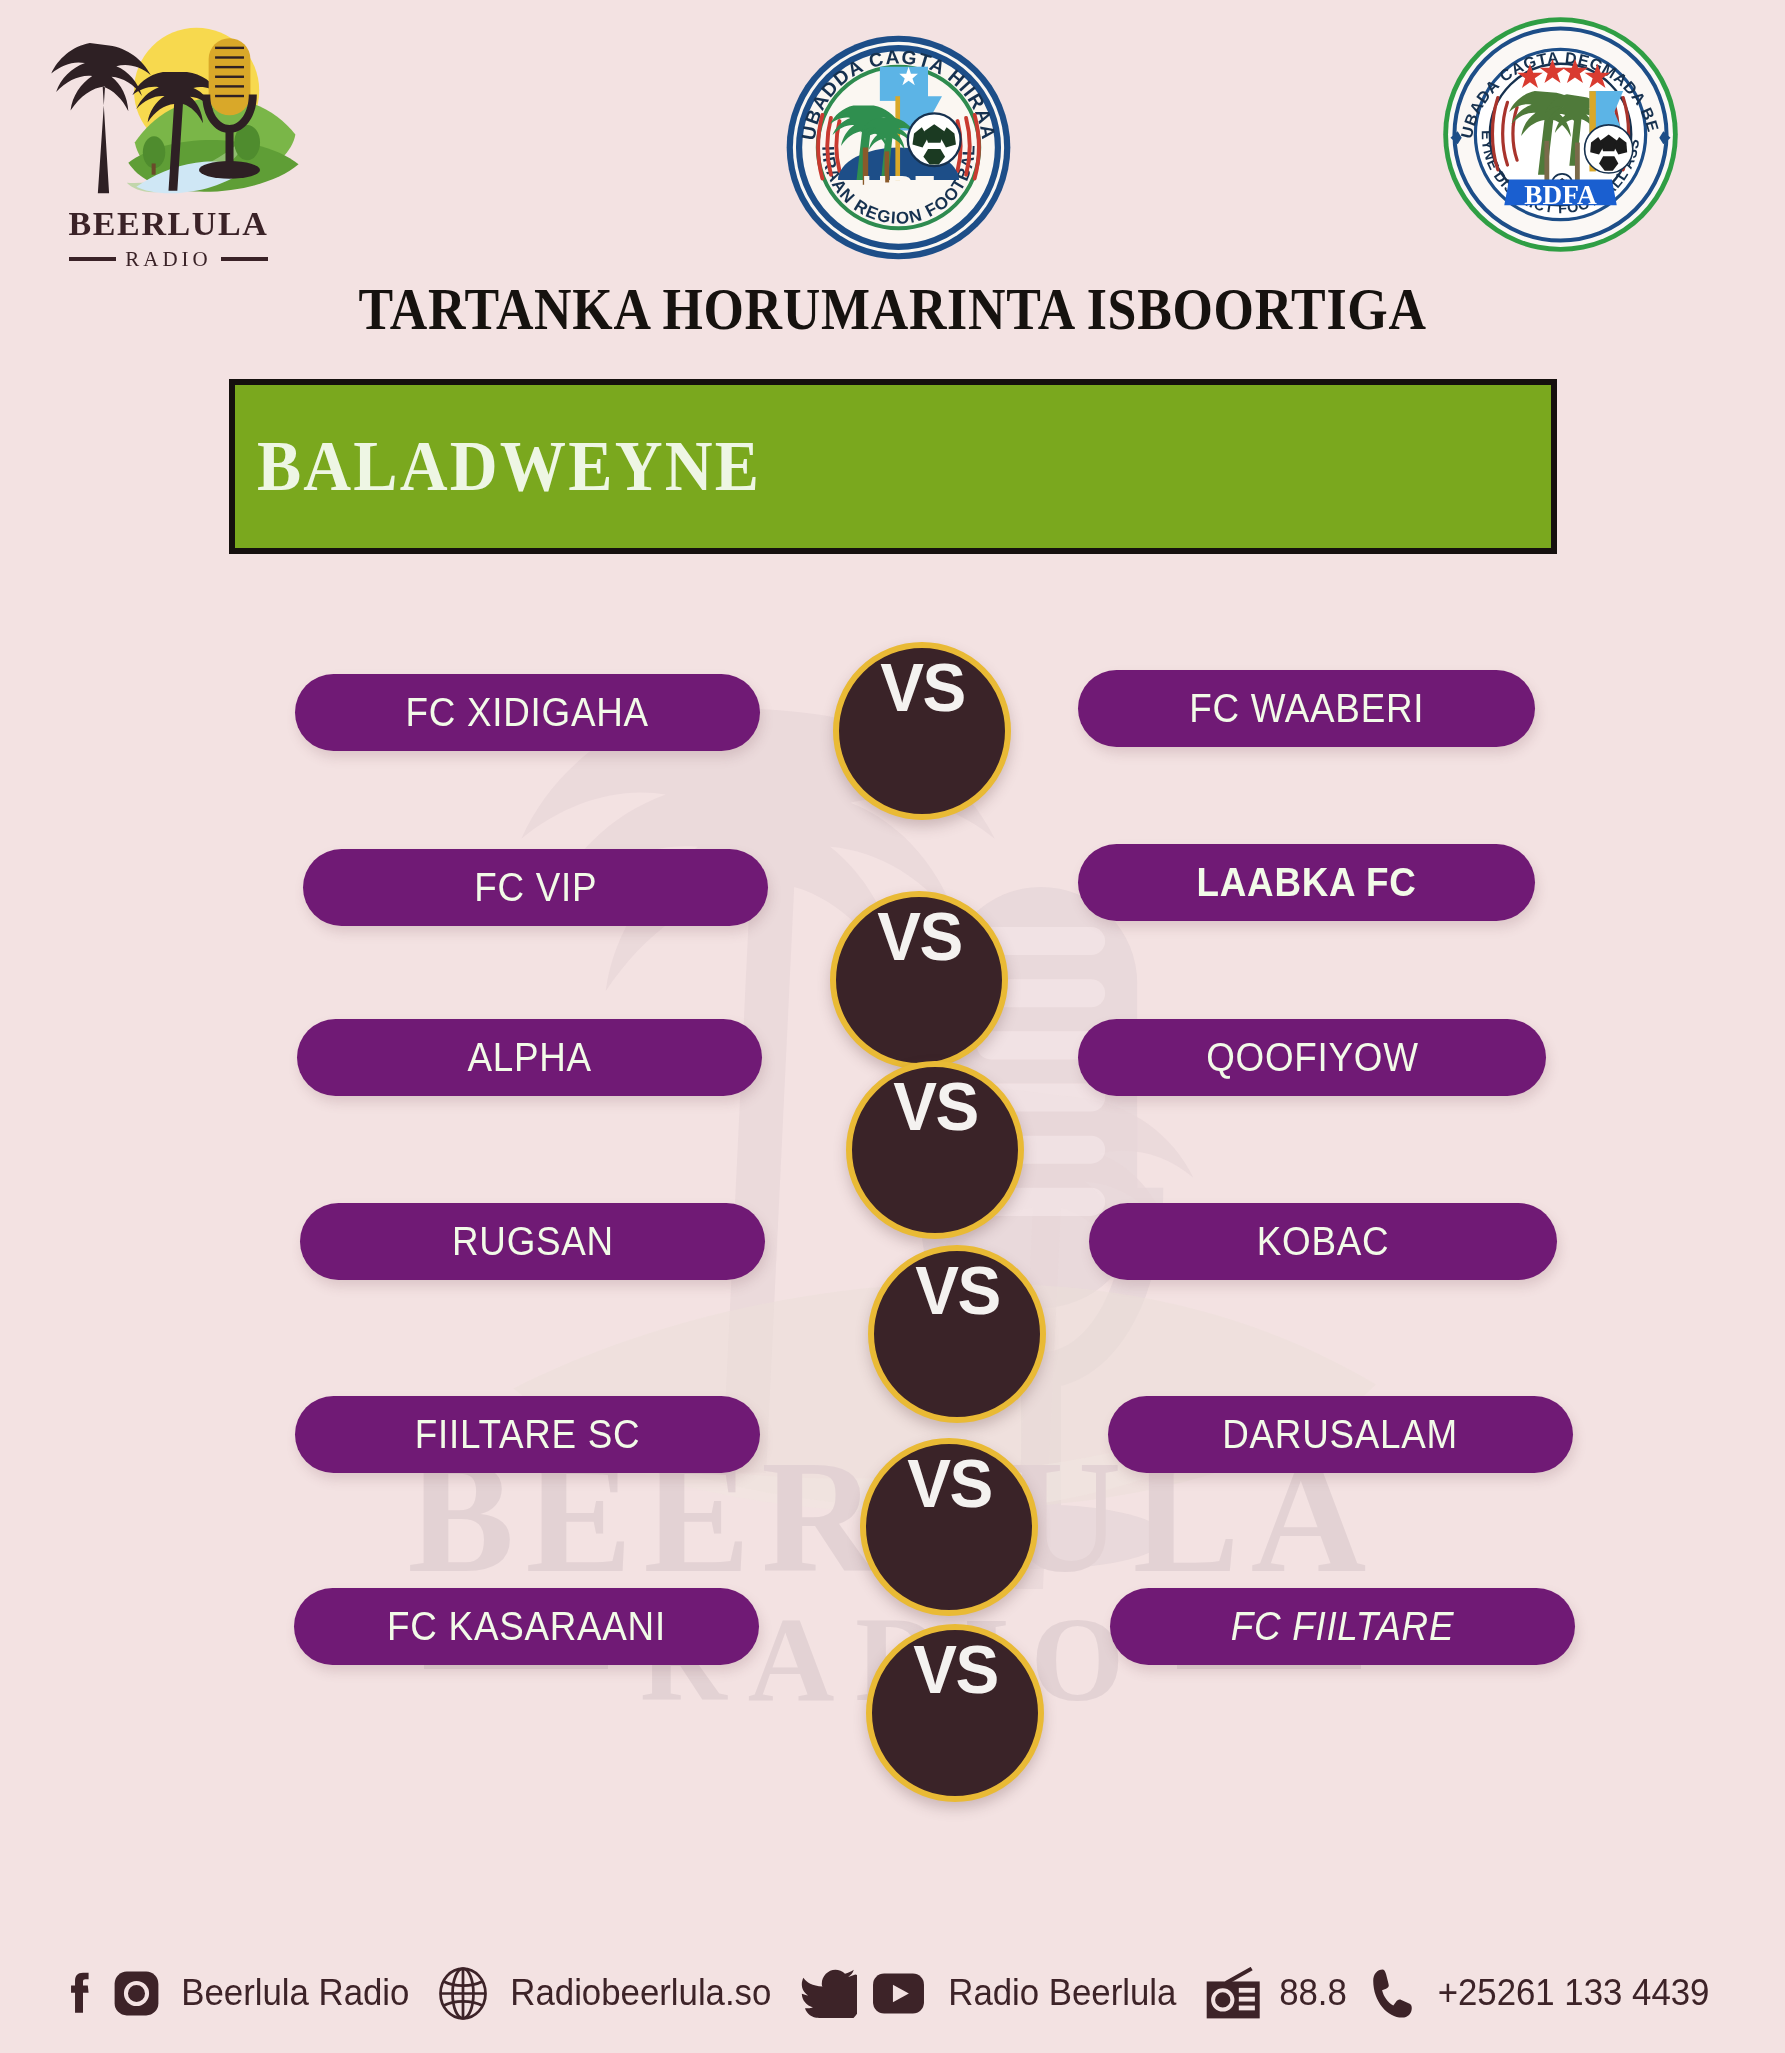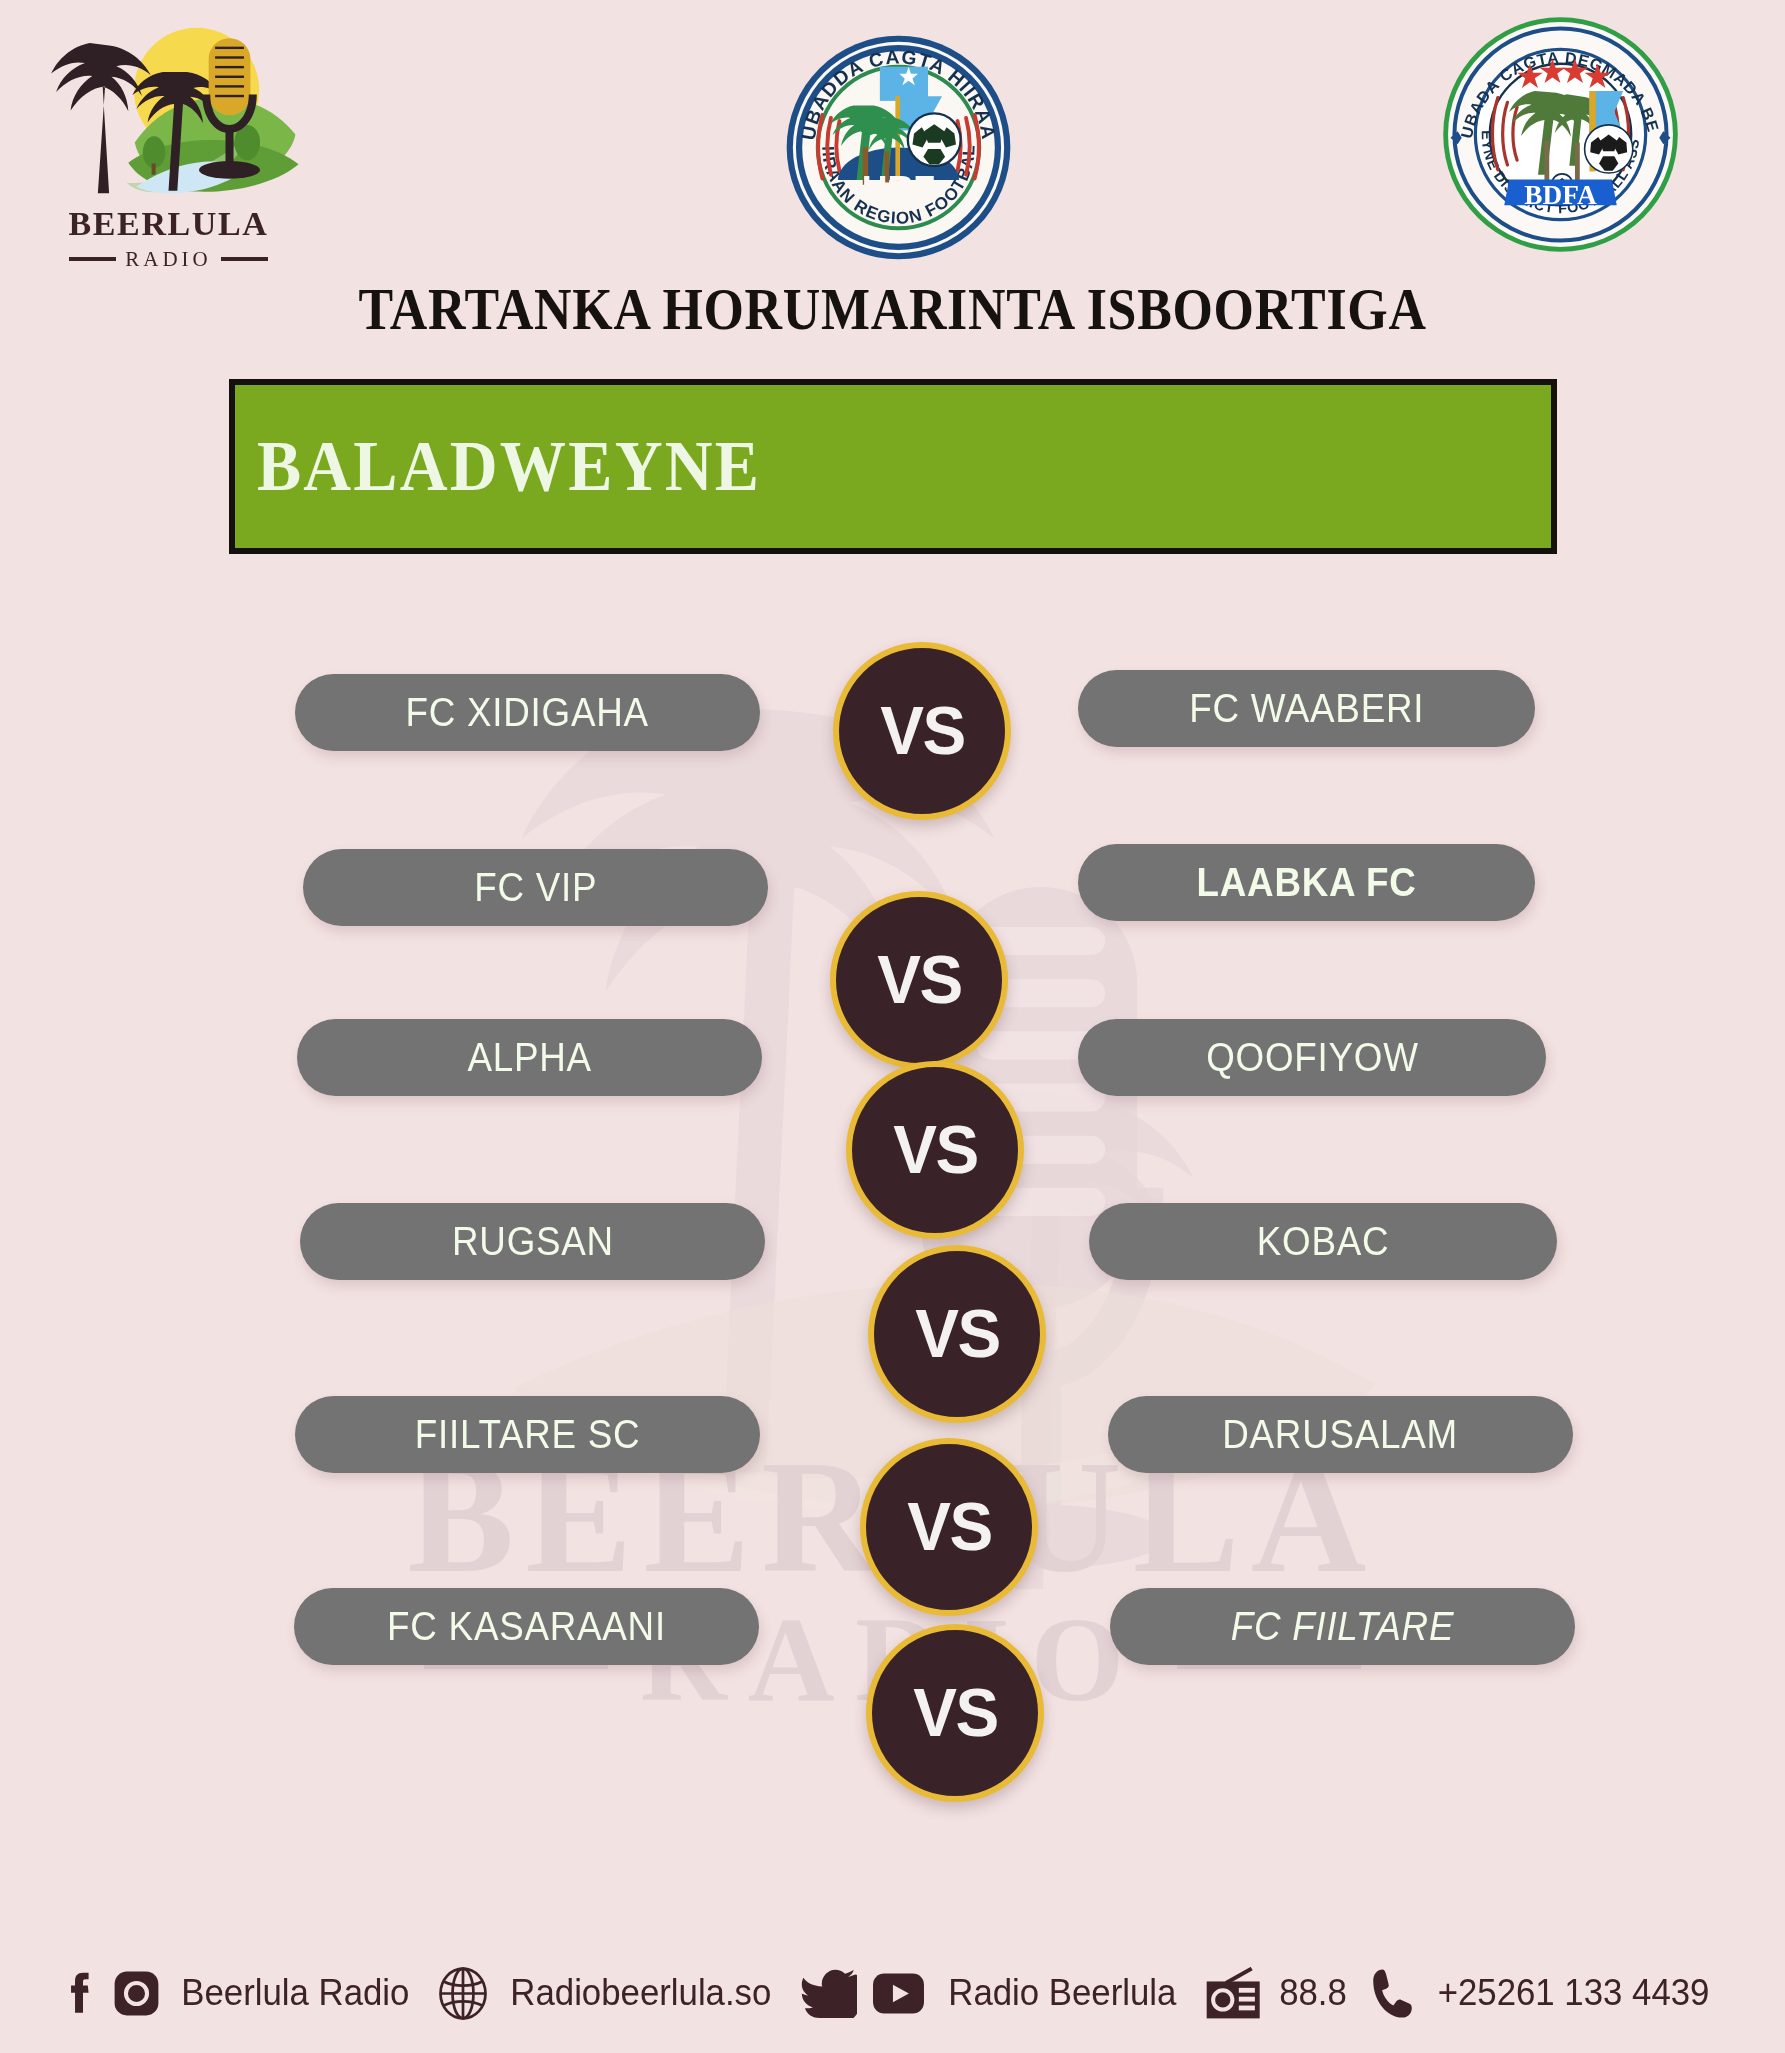--- a/index.html
+++ b/index.html
@@ -50,31 +50,31 @@
   .banner-text {
     font-family:"Liberation Serif", serif; font-weight:bold;
     font-size:72px; color:#eef6e4; letter-spacing:2.4px; transform:scaleX(.92);
   }
 
   
   .fixtures { position:relative; z-index:2; margin-top:120px; height:1107px; }
   .row { position:absolute; left:0; right:0; }
   .pill {
     position:absolute; height:77px; border-radius:40px;
-    background:#737373; display:flex; align-items:center; justify-content:center;
+    background:#701a75; display:flex; align-items:center; justify-content:center;
     box-shadow:2.4px 6.4px 11.2px rgba(120,80,90,.18);
   }
   .pill span {
     color:#f2fbe8; font-size:40px; letter-spacing:0.8px;
     transform:scaleX(.92); white-space:nowrap;
   }
   .vs {
     position:absolute; width:178px; height:178px; border-radius:50%;
     background:#3a2328; border:6.4px solid #e9ba35;
-    display:flex; align-items:center; justify-content:center;
+    display:flex; justify-content:center;
     box-shadow:0 6.4px 13px rgba(90,60,65,.25);
   }
   .vs b {
     color:#f4f2f0; font-size:69px; font-weight:bold;
     letter-spacing:-1.6px; transform:scaleX(.95);
   }
 
   
   .footer {
     position:absolute; z-index:3; left:0; right:0; top:1949px; height:88px;

